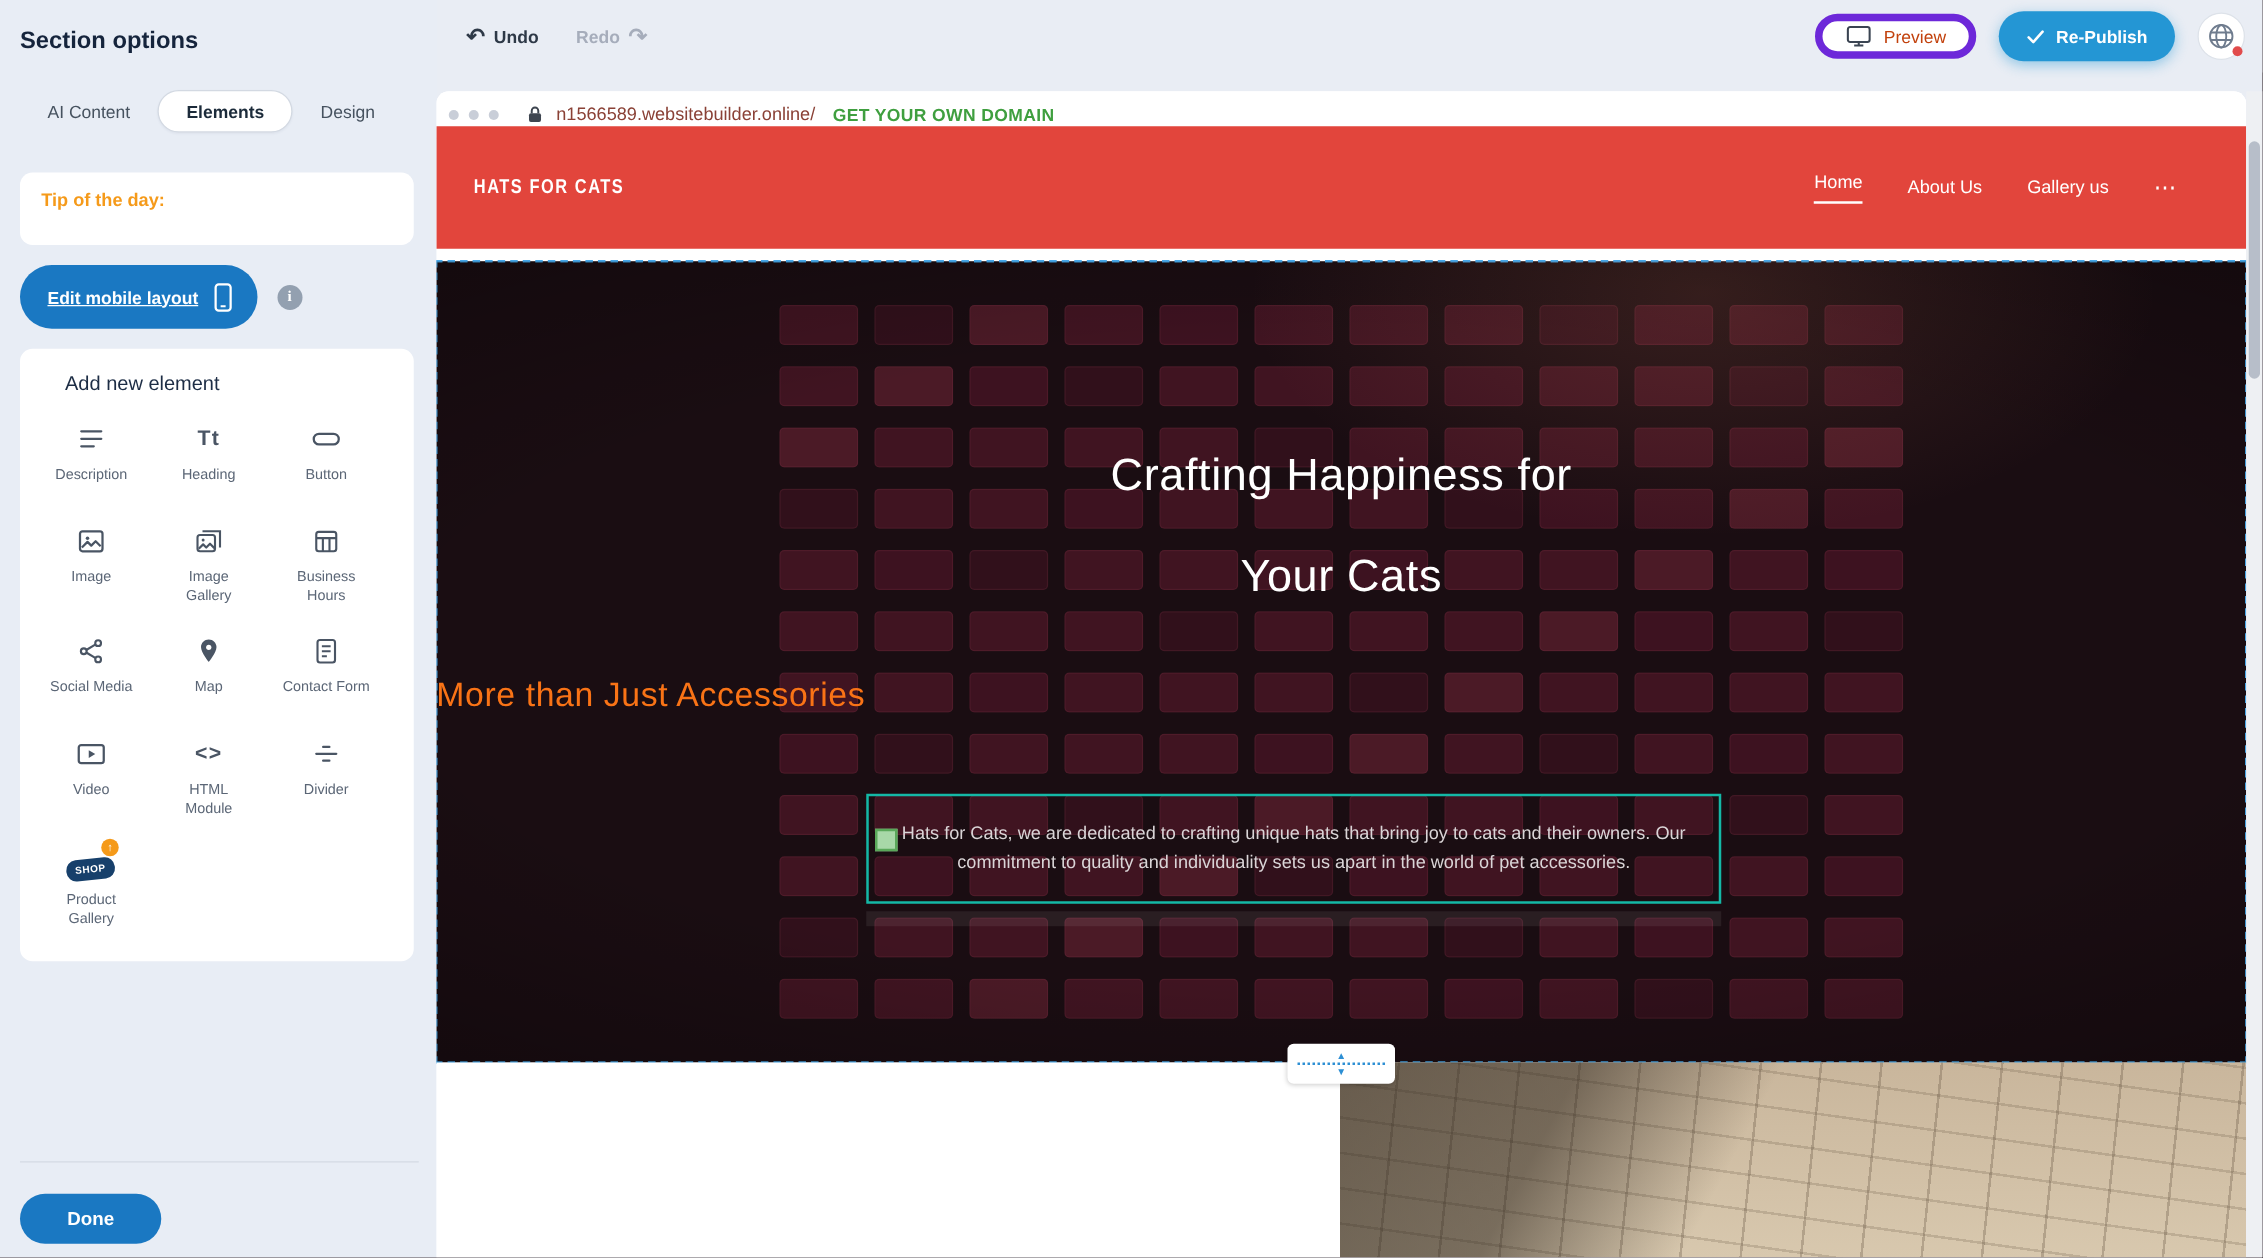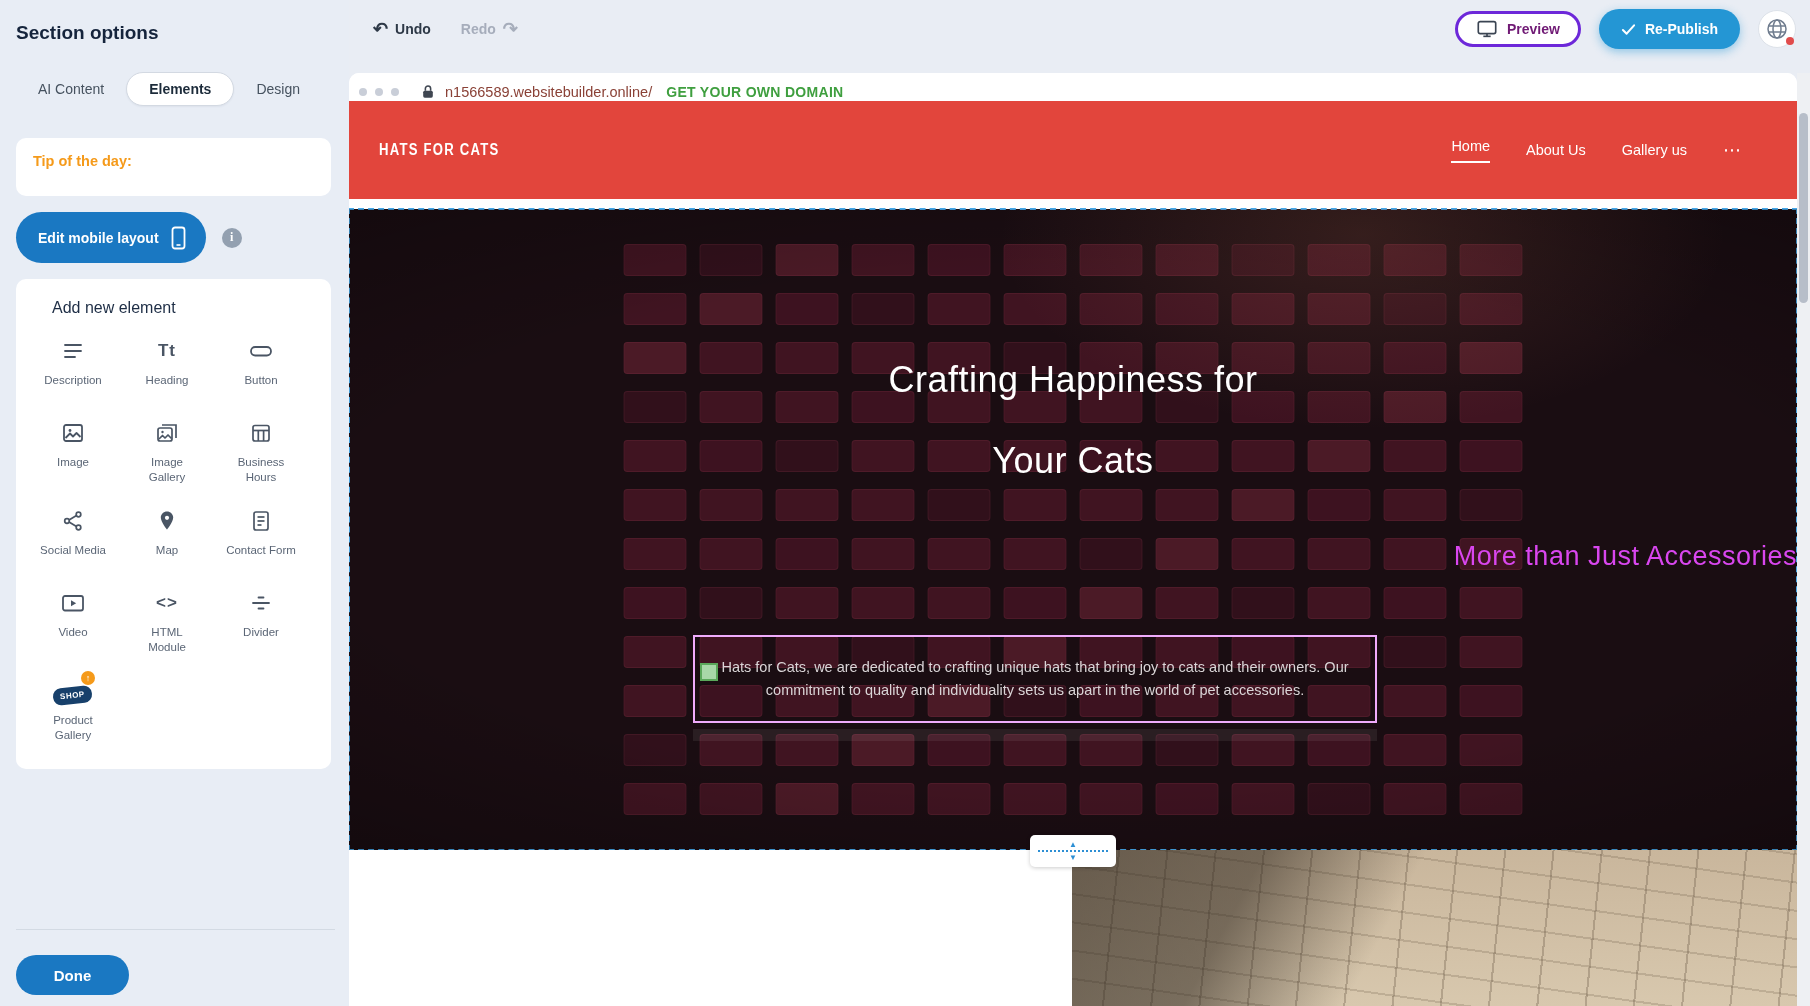--- a/index.html
+++ b/index.html
@@ -12,21 +12,21 @@
   .tabs { display:flex; align-items:center; gap:16px; margin:28px 0 0 32px; }
   .tab { font-size:14px; color:#44506
 
 0; color:#46525f; padding:8px 6px; cursor:pointer; }
   .tab.active { background:#ffffff; border:1px solid #d3d9e2; border-radius:17px; padding:8px 22px; font-weight:bold; color:#1c2b3a; box-shadow:0 1px 2px rgba(30,50,80,.06); }
   .card { background:#ffffff; border-radius:10px; margin:0 18px 0 16px; }
   .tip-card { margin-top:32px; padding:15px 15px 18px 17px; }
   .tip-title { color:#f59a1a; font-weight:bold; font-size:14.5px; margin-bottom:9px; }
   .tip-body { color:#6a7585; font-size:12.5px; line-height:1.5; }
   .mobile-row { display:flex; align-items:center; gap:16px; margin:16px 18px 0 16px; }
-  .btn-mobile { display:inline-flex; align-items:center; gap:12px; background:#1a78c2; color:#fff; border:none; border-radius:26px; height:51px; padding:0 20px 0 22px; font-size:14px; font-weight:bold; cursor:pointer; font-family:inherit; }
+  .btn-mobile { display:inline-flex; align-items:center; gap:12px; background:#1a78c2; color:#fff; border:none; border-radius:26px; height:51px; padding:0 20px 0 22px; font-size:14px; font-weight:bold; cursor:pointer; font-family:inherit;text-decoration:underline; }
   .info-dot { width:20px; height:20px; border-radius:50%; background:#93a0b0; color:#fff; font-size:12px; font-weight:bold; display:flex; align-items:center; justify-content:center; font-family:"Liberation Serif", serif; }
   .add-card { margin-top:16px; padding:20px 23px 26px 10px; }
   .add-title { font-size:16px; color:#1d2d45; font-weight:500; margin:0 0 20px 26px; }
   .el-grid { display:grid; grid-template-columns:repeat(3,1fr); row-gap:22px; }
   .el-item { display:flex; flex-direction:column; align-items:center; gap:8px; cursor:pointer; min-height:60px; }
   .el-icon { height:28px; display:flex; align-items:center; justify-content:center; color:#4a5564; }
   .el-icon svg { stroke:#4a5564; }
   .el-glyph { font-size:17px; font-weight:bold; color:#4a5564; letter-spacing:1px; }
   .el-label { font-size:11.5px; color:#5b6676; text-align:center; line-height:1.3; max-width:70px; }
   .shop-wrap { position:relative; width:40px; height:26px; }
@@ -34,21 +34,21 @@
   .shop-badge { position:absolute; right:-2px; top:-7px; width:14px; height:14px; border-radius:50%; background:#f59a1a; color:#fff; font-size:9px; display:flex; align-items:center; justify-content:center; }
   .sidebar-divider { position:absolute; left:16px; right:14px; bottom:76px; height:1px; background:#d3dae3; }
   .btn-done { position:absolute; left:16px; bottom:11px; width:113px; height:40px; border-radius:20px; background:#1a78c2; color:#fff; font-size:15px; font-weight:bold; border:none; cursor:pointer; font-family:inherit; }
 
   
   .topbar { position:absolute; left:349px; top:0; right:0; height:58px; display:flex; align-items:center; background:#e9edf4; }
   .tb-undo { display:flex; align-items:center; gap:7px; margin-left:24px; cursor:pointer; color:#2e3947; font-size:14px; font-weight:bold; }
   .tb-redo { display:flex; align-items:center; gap:7px; margin-left:30px; cursor:pointer; color:#a6adbb; font-size:14px; font-weight:bold; }
   .tb-arrow { font-size:18px; line-height:1; }
   .tb-right { margin-left:auto; display:flex; align-items:center; gap:18px; margin-right:14px; }
-  .btn-preview { display:inline-flex; align-items:center; gap:9px; height:36px; padding:0 18px; background:#fff; border:3px solid #6d28d9; border-radius:18px; font-size:14px; color:#701a75; cursor:pointer; font-family:inherit;font-weight:bold; }
+  .btn-preview { display:inline-flex; align-items:center; gap:9px; height:36px; padding:0 18px; background:#fff; border:6px solid #6d28d9; border-radius:18px; font-size:14px; color:#c2410c; cursor:pointer; font-family:inherit; }
   .btn-republish { display:inline-flex; align-items:center; gap:9px; height:40px; padding:0 22px; background:#2496d4; border:none; border-radius:20px; font-size:14px; font-weight:bold; color:#fff; cursor:pointer; box-shadow:0 3px 10px rgba(36,150,212,.45); font-family:inherit; }
   .globe-btn { position:relative; width:38px; height:38px; border-radius:50%; background:#fff; border:1px solid #dde2e9; display:flex; align-items:center; justify-content:center; cursor:pointer; }
   .globe-dot { position:absolute; right:1px; bottom:2px; width:8px; height:8px; border-radius:50%; background:#e14b4b; }
 
   
   .canvas { position:absolute; left:349px; top:73px; width:1448px; height:933px; background:#fff; border-radius:10px 10px 0 0; overflow:hidden; }
   .browser-bar { position:absolute; left:0; top:0; right:0; height:38px; background:#fff; border-bottom:1px solid #ececef; display:flex; align-items:center; }
   .bb-dots { display:flex; gap:8px; margin-left:10px; }
   .bb-dot { width:8px; height:8px; border-radius:50%; background:#c9ced8; }
   .bb-lock { margin-left:22px; display:flex; align-items:center; }
@@ -68,22 +68,22 @@
   .tile { width:63px; height:32px; border-radius:4px; background:rgba(116,30,54,.42); border:1px solid rgba(150,60,84,.18); }
   .tile:nth-child(5n) { background:rgba(100,26,48,.48); }
   .tile:nth-child(7n+2) { background:rgba(84,22,42,.40); }
   .tile:nth-child(11n+3) { background:rgba(132,42,64,.46); }
   .hero::after { content:""; position:absolute; inset:0; z-index:2; pointer-events:none;
     background:
       radial-gradient(560px 300px at 70% 4%, rgba(205,120,90,.16), transparent 65%),
       radial-gradient(120% 95% at 50% 50%, rgba(0,0,0,0) 42%, rgba(0,0,0,.55) 100%);
   }
   .hero-title { position:absolute; z-index:3; left:0; right:0; top:130px; text-align:center; color:#fff; font-size:36px; font-weight:500; line-height:81px; letter-spacing:.5px; }
-  .hero-subtitle { position:absolute; z-index:3; left:0; right:0; top:332px; text-align:right; color:#d946ef; font-size:27px; letter-spacing:.5px; }
-  .text-element { position:absolute; z-index:4; left:344px; width:684px; top:426px; min-height:88px; border:2px solid #f0abfc; padding:16px 10px; display:flex; align-items:center; }
+  .hero-subtitle { position:absolute; z-index:3; left:0; right:0; top:332px; text-align:left; color:#f97316; font-size:27px; letter-spacing:.5px; }
+  .text-element { position:absolute; z-index:4; left:344px; width:684px; top:426px; min-height:88px; border:2px solid #14b8a6; padding:16px 10px; display:flex; align-items:center; }
   .text-body { width:100%; text-align:center; color:#dad5d7; font-size:14.5px; line-height:1.6; }
   .drag-handle { position:absolute; left:5px; top:26px; width:18px; height:18px; background:#a8d8a8; border:2px solid #5aa85a; z-index:5; cursor:move; }
   .text-shadowbar { position:absolute; z-index:3; left:344px; width:684px; top:520px; height:12px; background:rgba(255,255,255,.07); }
 
   
   .below { position:absolute; left:0; top:777px; right:0; bottom:0; display:flex; }
   .below-white { width:723px; background:#fff; }
   .below-image { flex:1;
     background:
       linear-gradient(118deg, rgba(44,36,28,.62) 0%, rgba(44,36,28,.55) 24%, rgba(44,36,28,0) 44%),

